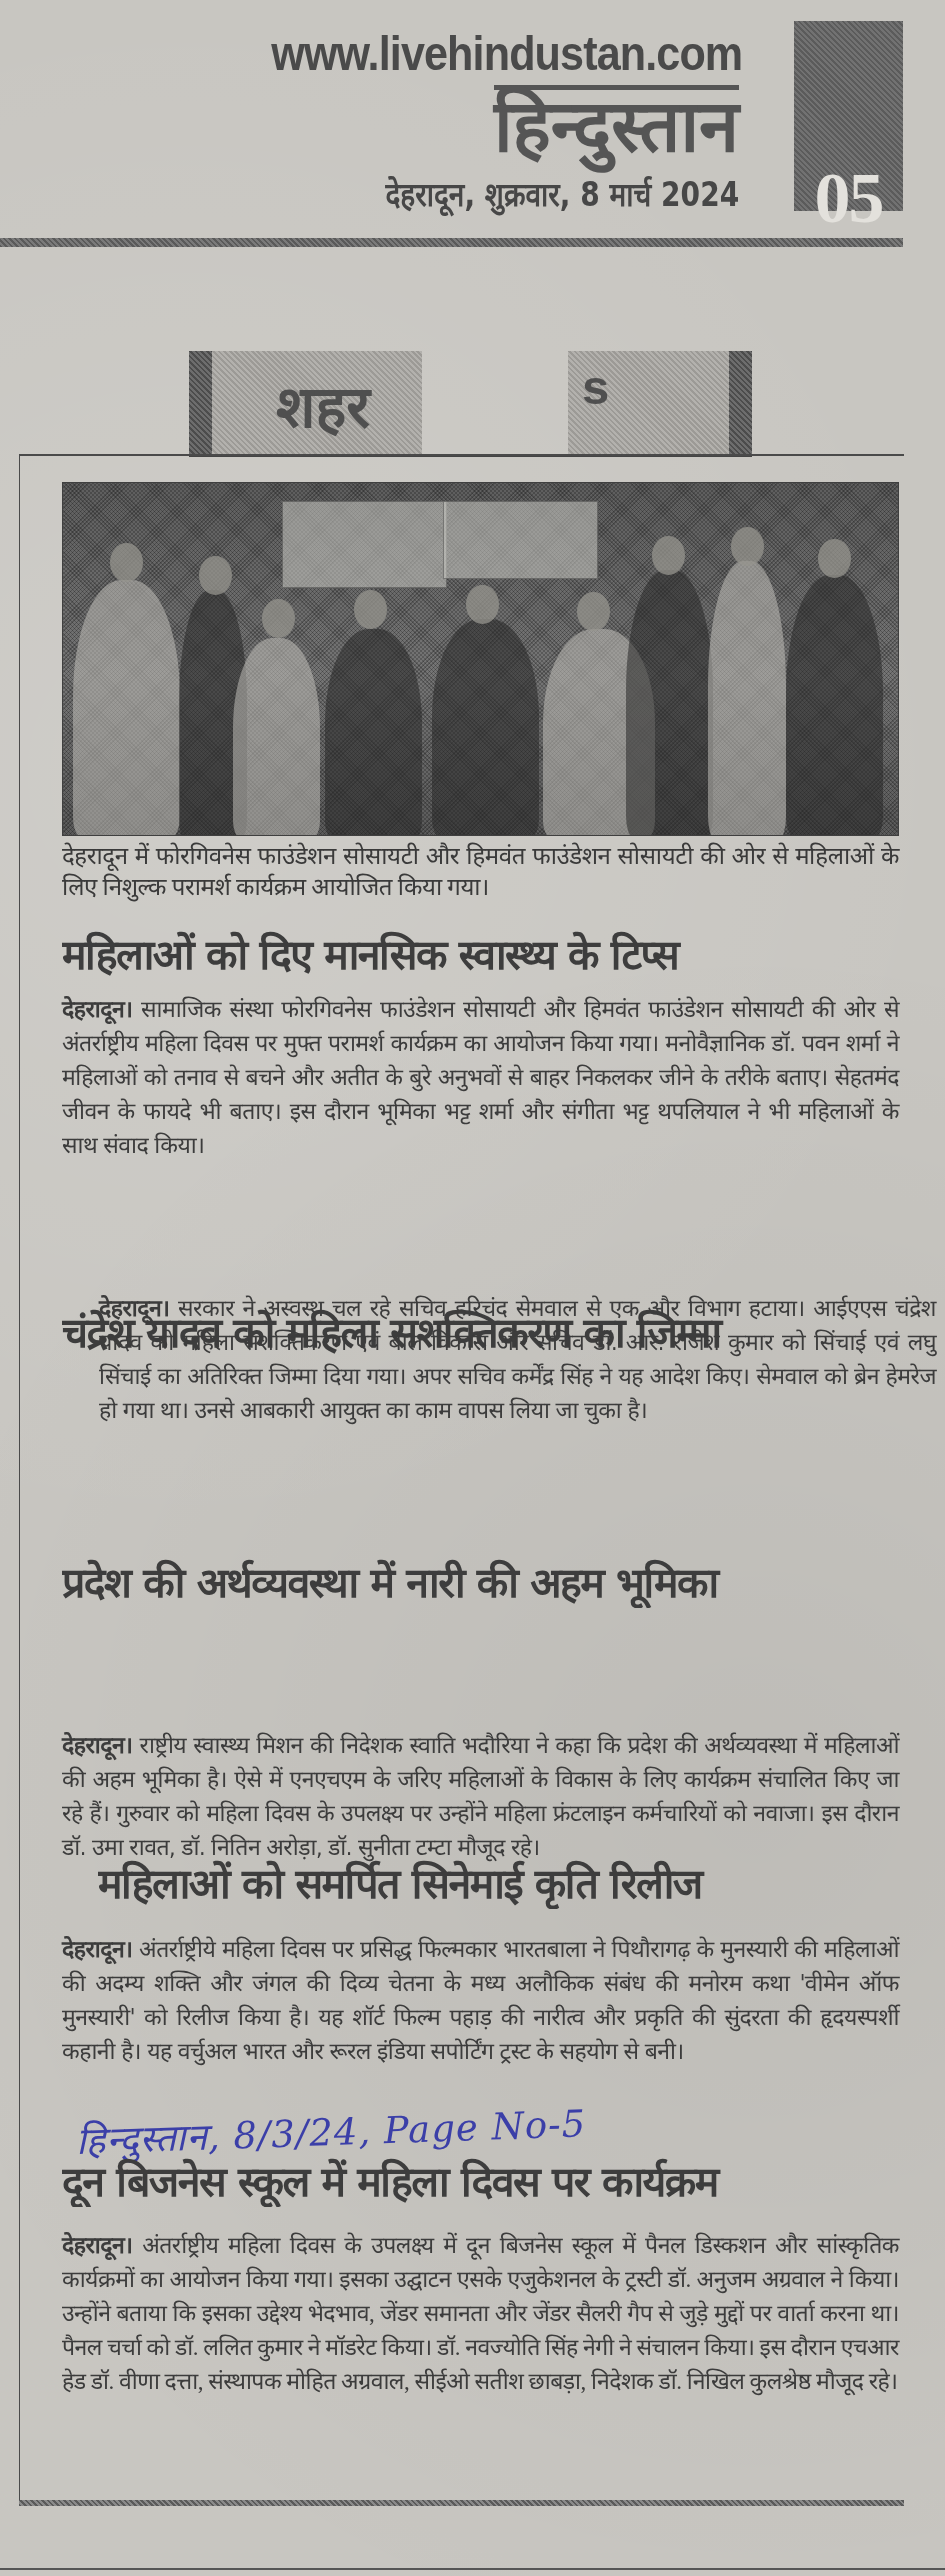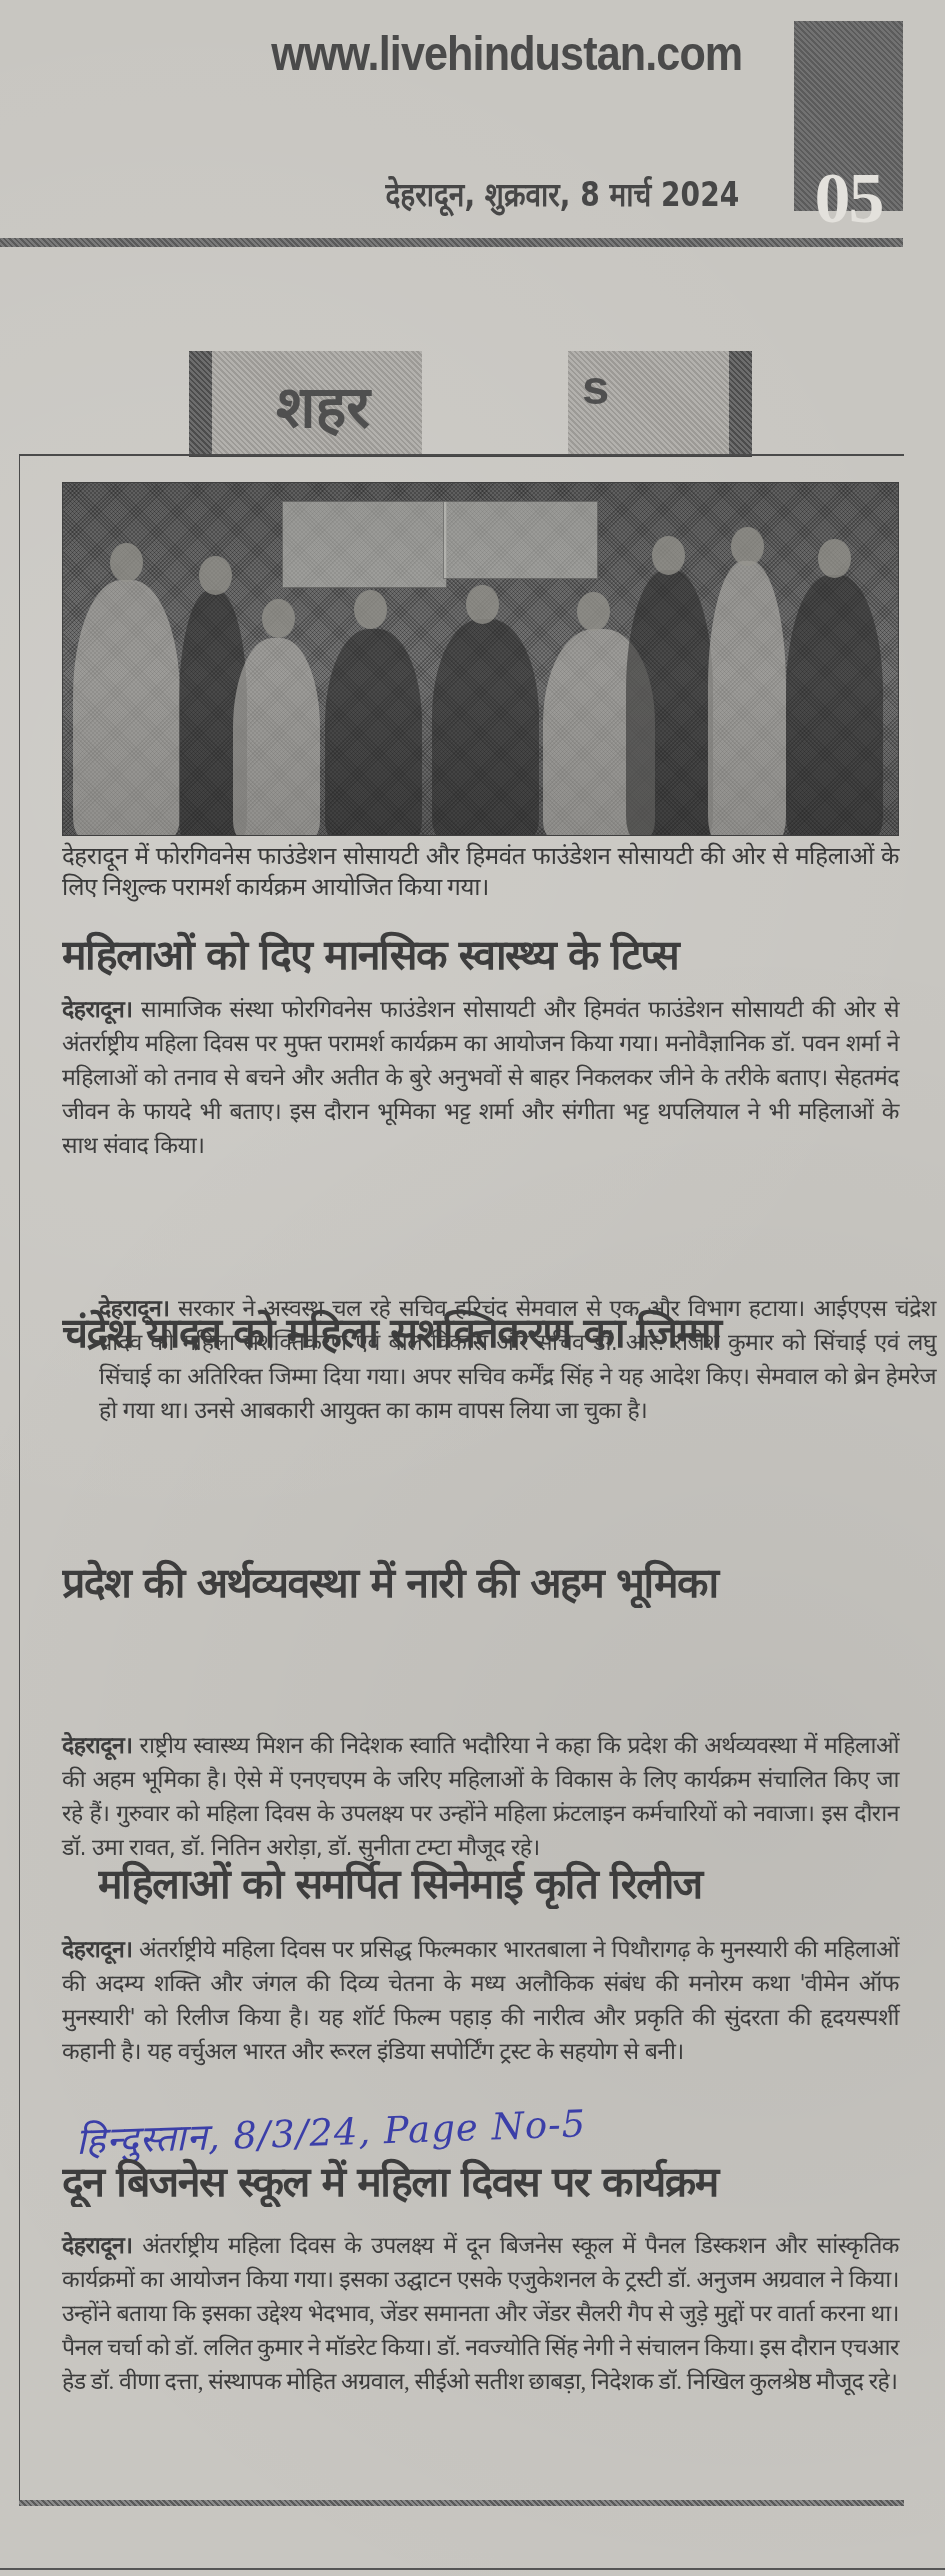--- a/index.html
+++ b/index.html
@@ -239,20 +239,21 @@
       transform-origin: left center;
       white-space: nowrap;
     }
   </style>
 </head>
 <body>
 
 <header>
   <div class="masthead">
     <div class="url">www.livehindustan.com</div>
+    <div class="brand">हिन्दुस्तान</div>
     <div class="dateline">देहरादून, शुक्रवार, 8 मार्च 2024</div>
   </div>
   <div class="masthead-rule"></div>
   <div class="page-box">
     <div class="num">05</div>
   </div>
 </header>
 
 <div class="section-banner">
   <div class="cap-left"></div>

